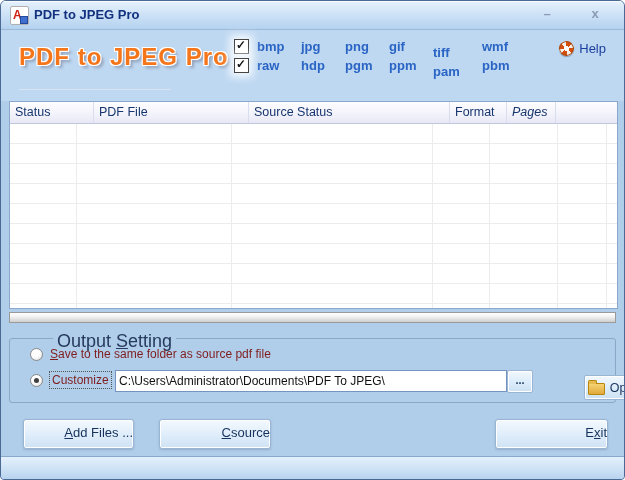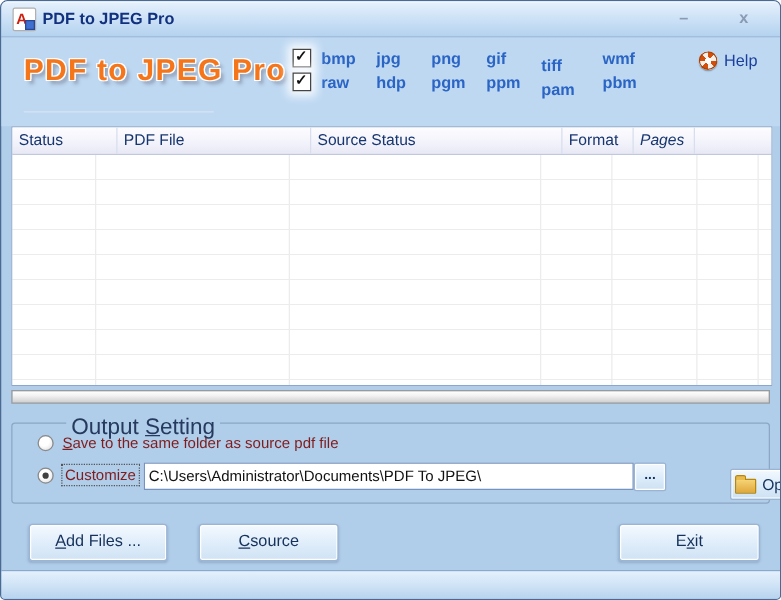--- a/index.html
+++ b/index.html
@@ -78,21 +78,21 @@
     display:flex;align-items:center;justify-content:center;gap:5px;margin-left:46px;}
   .folder-icon{width:15px;height:10px;background:linear-gradient(180deg,#f6d375,#e0a93c);
     border:1px solid #b8860b;border-radius:1px;position:relative;margin-top:3px;}
   .folder-icon::before{content:"";position:absolute;left:-1px;top:-4px;width:7px;height:3px;
     background:#e8bb50;border:1px solid #b8860b;border-bottom:none;border-radius:2px 2px 0 0;}
   .open-label{font-size:12.5px;color:#16325c;}
   
   .push-btn{position:absolute;top:418px;height:28px;border:1px solid #9ab4d4;border-radius:3px;
     background:linear-gradient(180deg,#f4f9fe 0%,#e2effb 45%,#cfe2f4 100%);
     box-shadow:inset 0 0 0 1px #fff,0 1px 2px rgba(60,80,110,.25);
-    font-size:13px;color:#16325c;text-align:center;line-height:26px;}
+    font-size:13px;color:#16325c;text-align:right;line-height:26px;}
   .btn-add{left:22px;width:109px;}
   .btn-convert{left:158px;width:110px;}
   .btn-exit{left:494px;width:111px;}
   
   .bottom-band{position:absolute;left:0;top:455px;width:100%;height:23px;
     background:linear-gradient(180deg,#e4f0fc 0%,#cfe3f6 50%,#b6d2ee 100%);
     border-top:1px solid #88a8cc;border-radius:0 0 3px 3px;}
 </style>
 </head>
 <body>

